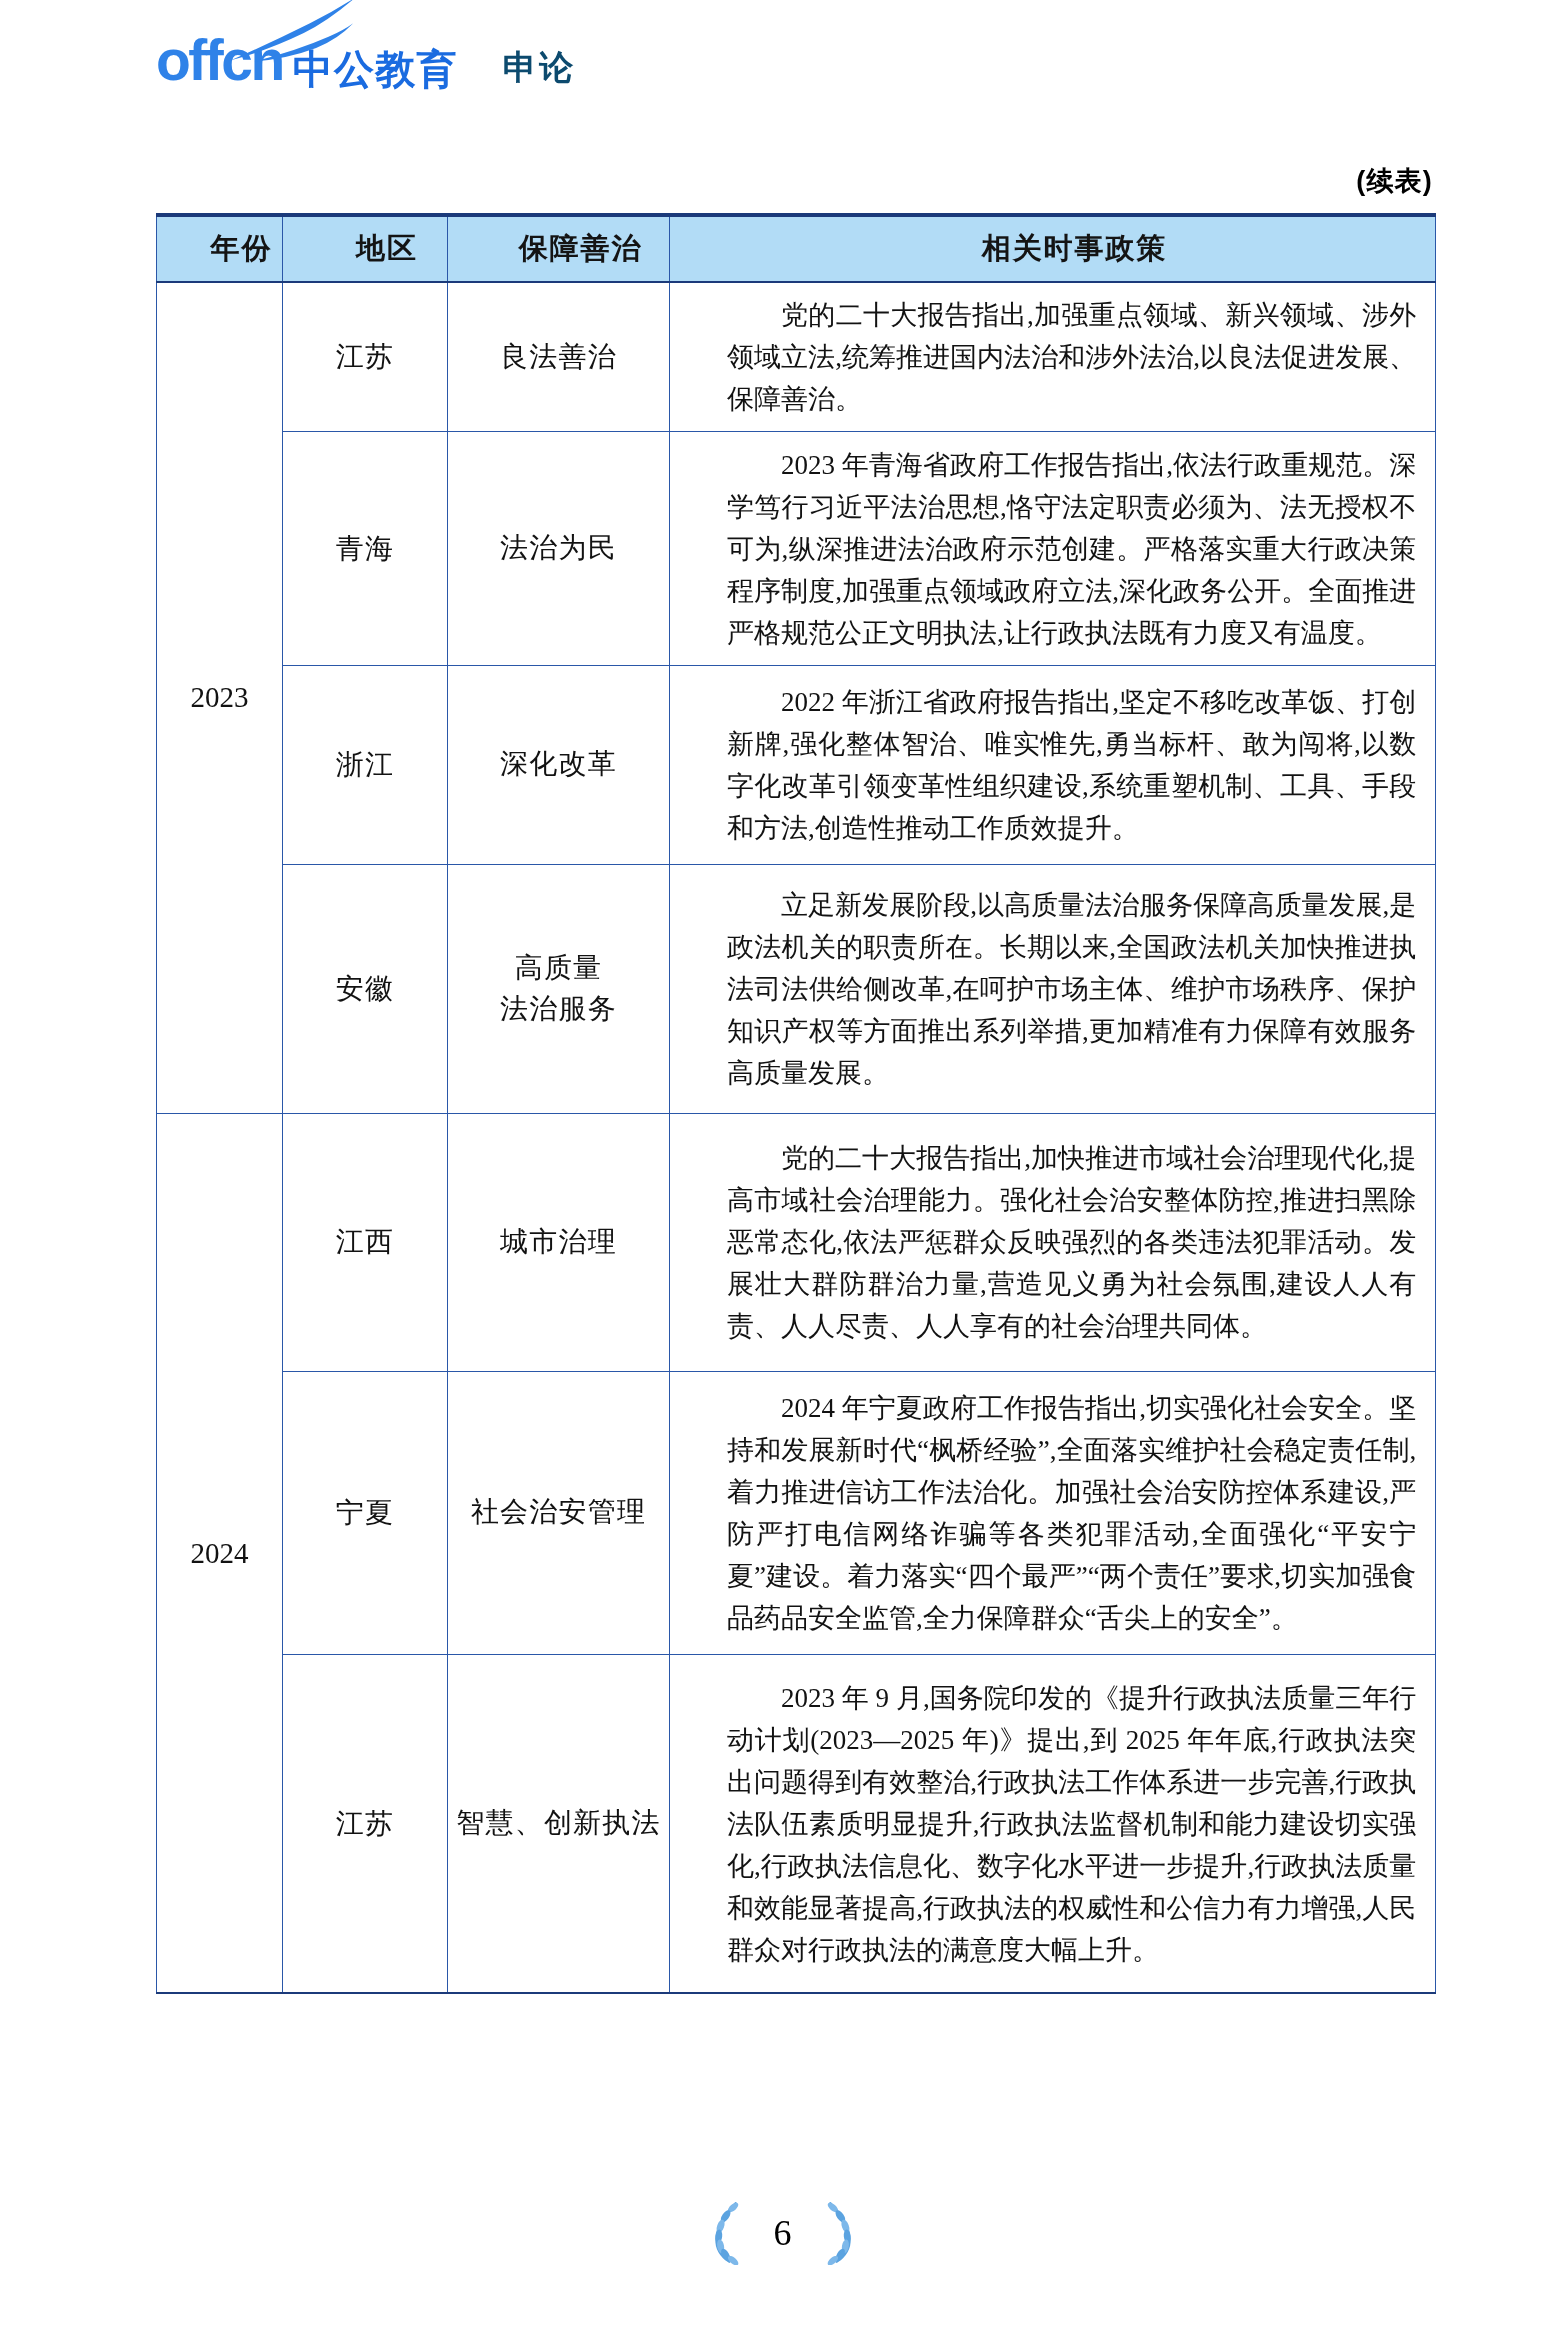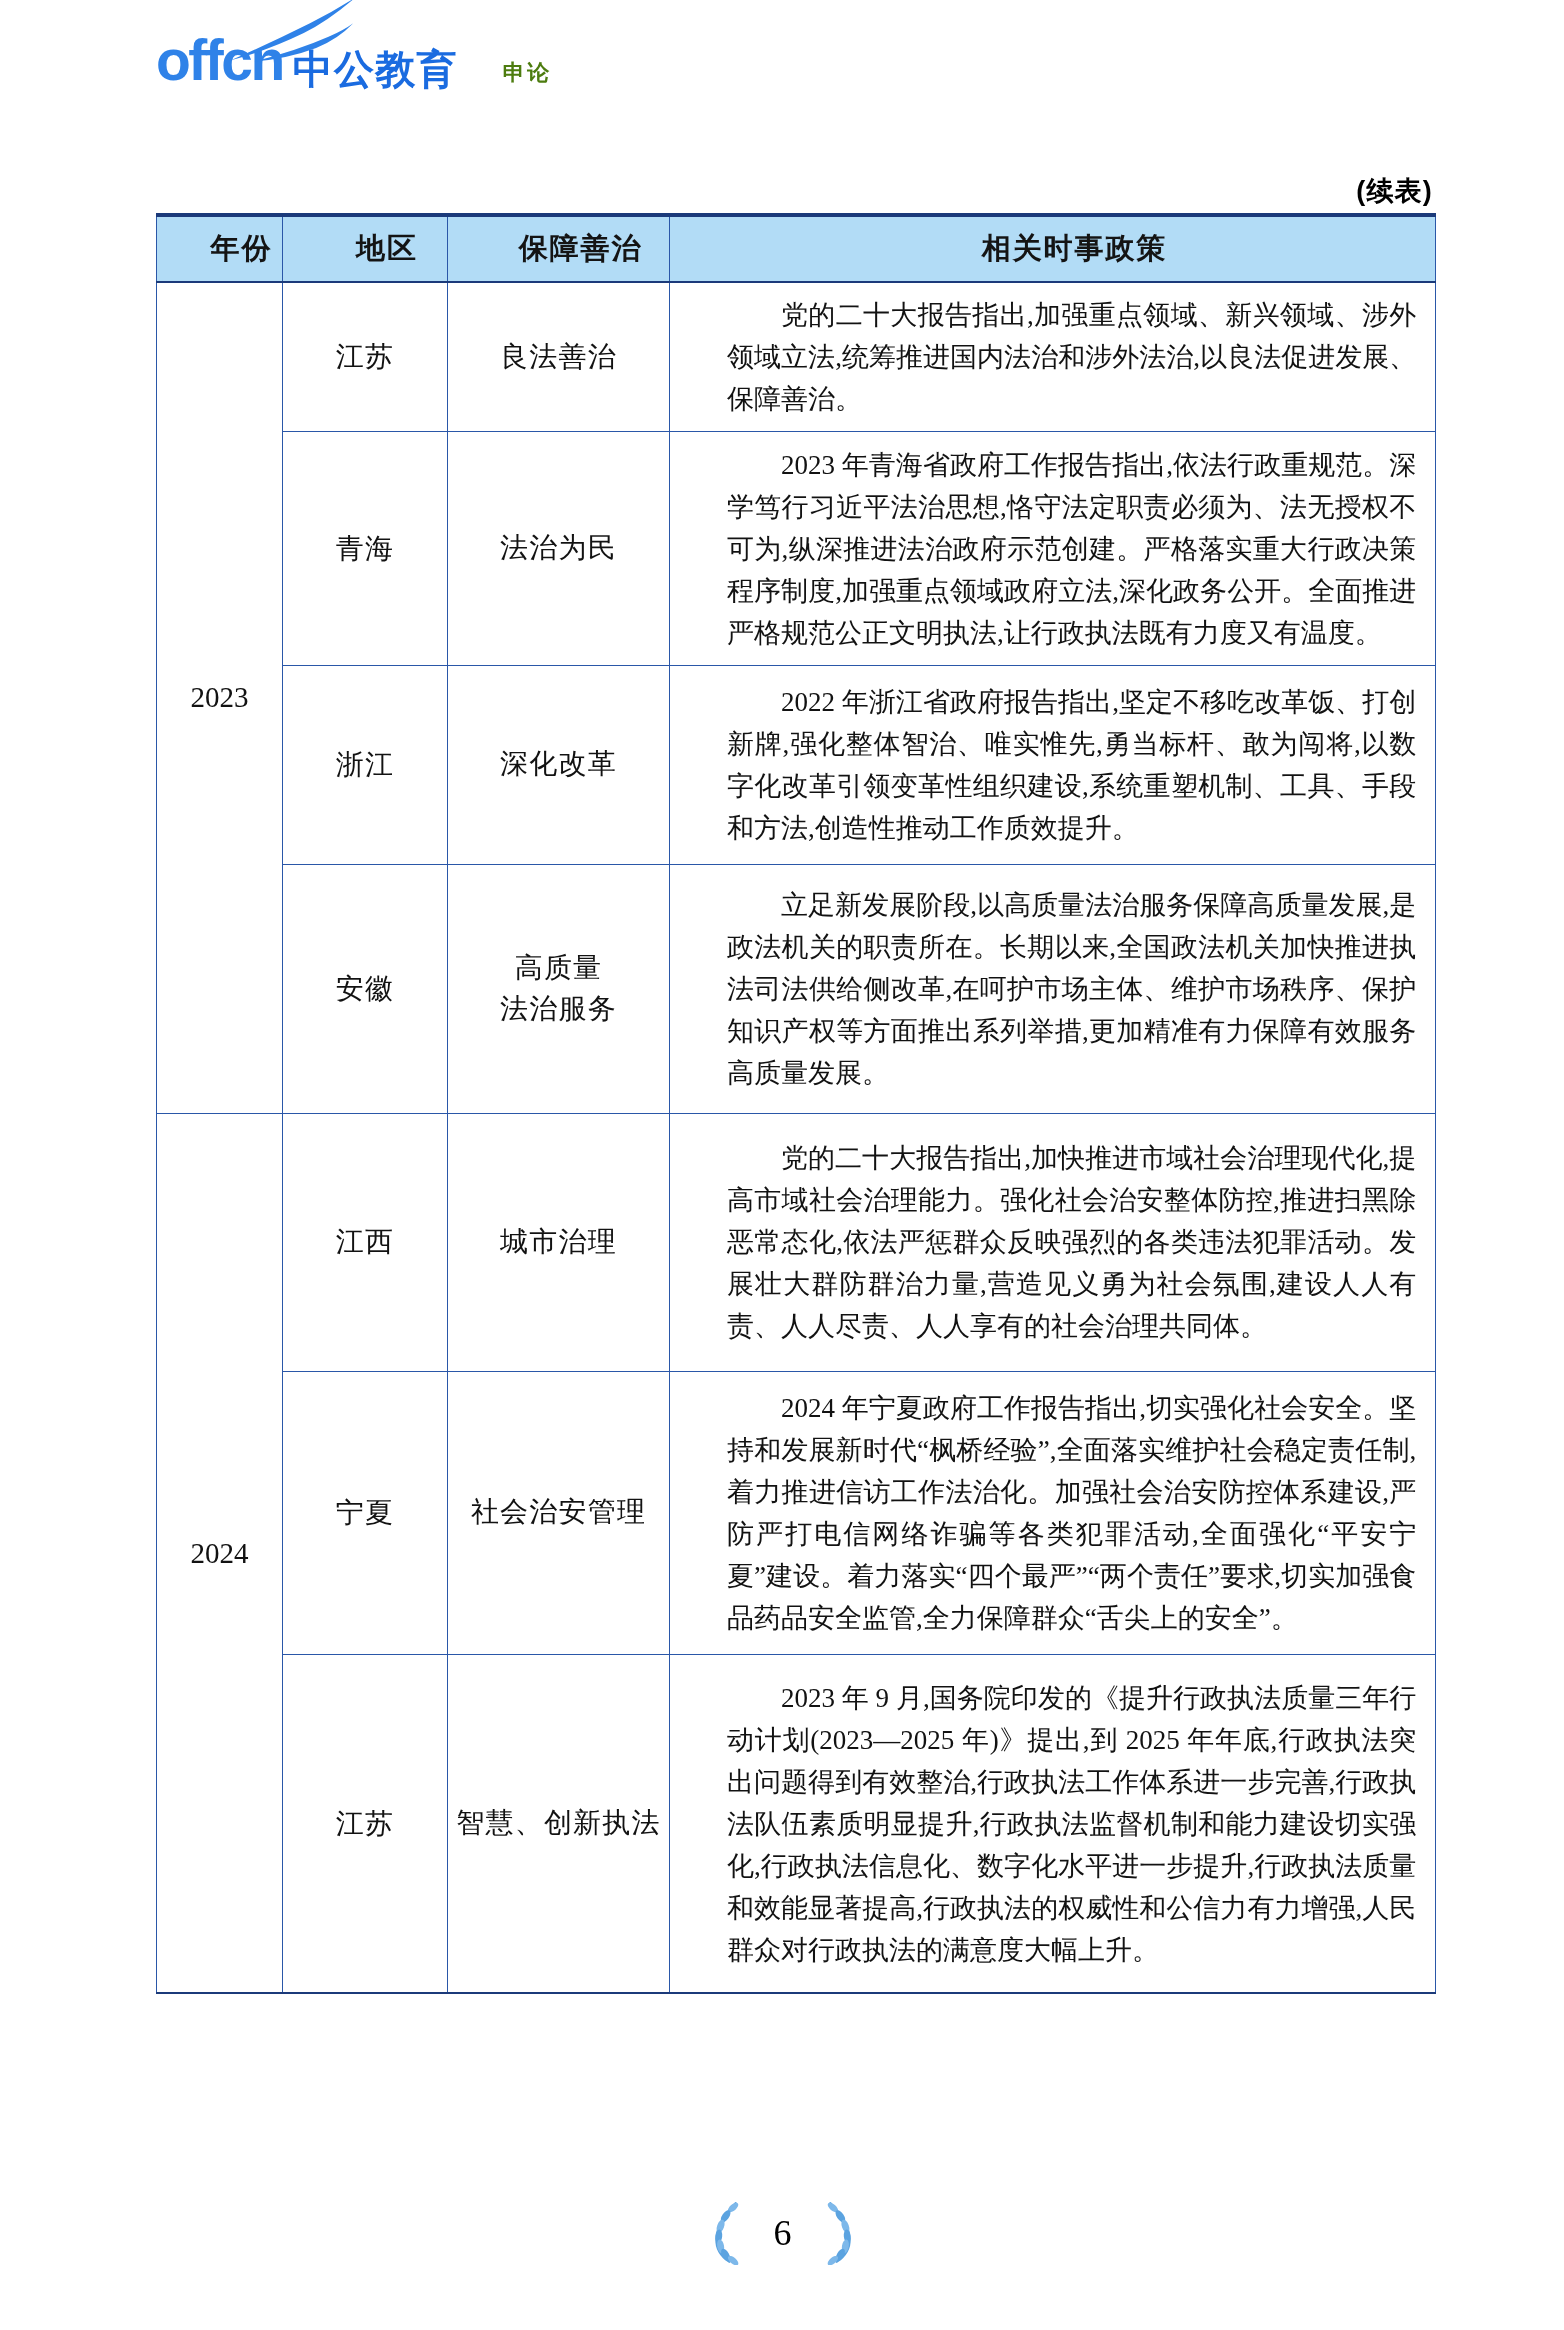--- a/index.html
+++ b/index.html
@@ -37,29 +37,29 @@
   .logo-swoosh{position:absolute;left:73px;top:-36px;width:131px;height:68px;}
   .logo-cnname{
     font-family:"Liberation Sans","DejaVu Sans",sans-serif;
     font-weight:bold;font-size:40px;line-height:1;
     color:var(--brand_blue);
     margin-left:10px;
     letter-spacing:1.2px;
   }
   .subject-label{
     font-family:"Liberation Sans","DejaVu Sans",sans-serif;
-    font-weight:bold;font-size:22px;line-height:1;
-    color:#4d7c0f;
+    font-weight:bold;font-size:34px;line-height:1;
+    color:#0c4a6e;
     margin-left:45px;
     padding-bottom:5px;
     letter-spacing:2.5px;
   }
   
   .cont-note{
-    position:absolute;top:173px;right:132px;
+    position:absolute;top:163px;right:132px;
     font-family:"Liberation Sans","DejaVu Sans",sans-serif;
     font-weight:bold;font-size:27px;color:#000;
     letter-spacing:1.2px;
   }
   
   table.exam-table{
     position:absolute;left:156px;top:213px;
     width:1280px;
     border-collapse:collapse;
     table-layout:fixed;

